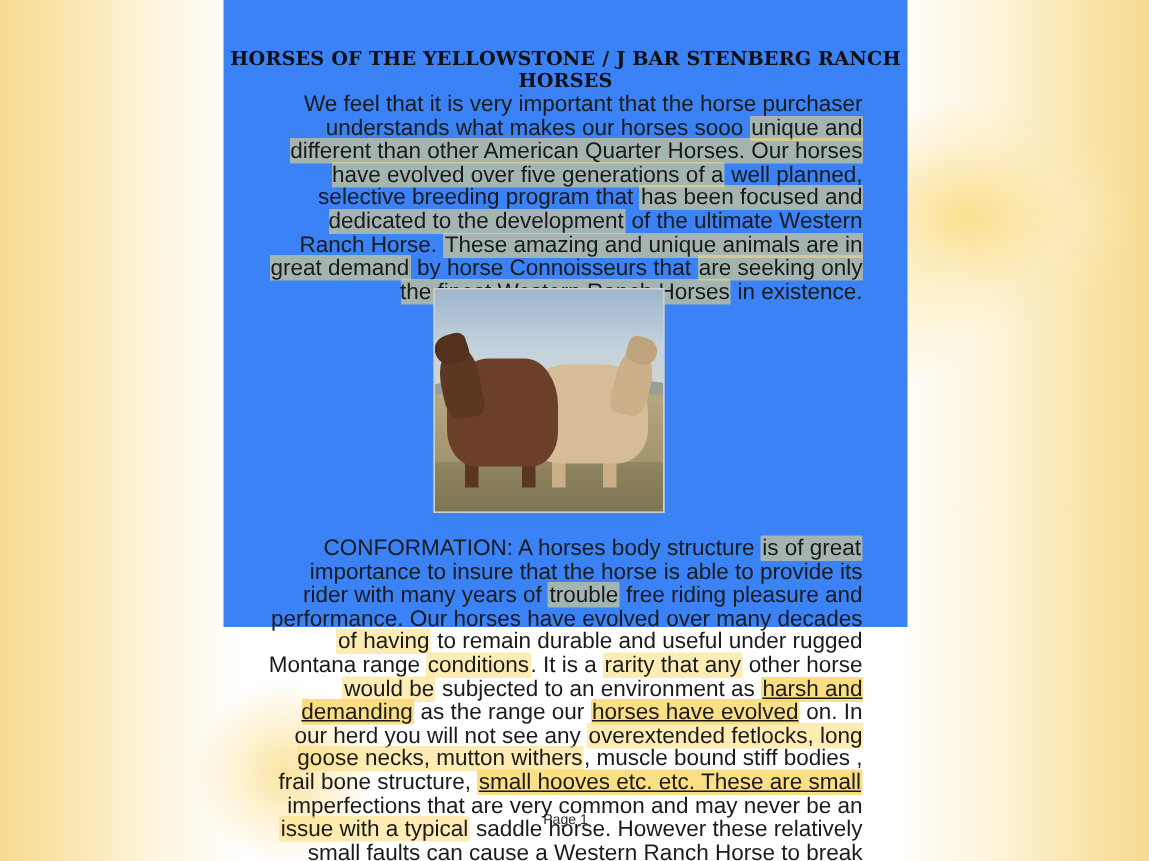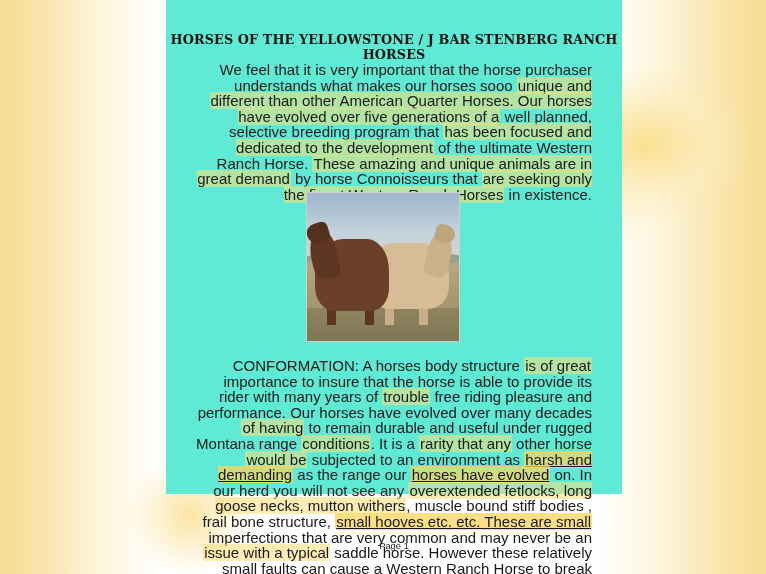--- a/index.html
+++ b/index.html
@@ -47,24 +47,24 @@
     background: radial-gradient(ellipse at center, rgba(250,226,150,0.75) 0%, rgba(255,255,255,0) 72%);
   }
   .glow-blob-c {
     position: absolute;
     left: 130px; top: 455px;
     width: 120px; height: 120px;
     background: radial-gradient(ellipse at center, rgba(250,222,140,0.8) 0%, rgba(255,255,255,0) 72%);
   }
   .sheet {
     position: absolute;
-    left: 166px; top: 0;
+    left: 149px; top: 0;
     width: 456px;
-    height: 494px;
-    background: #5eead4;
+    height: 418px;
+    background: #3b82f6;
     box-shadow: 0 0 0 0 rgba(0,0,0,0);
   }
   .doc-title {
     position: absolute;
     left: 0; top: 32px;
     width: 456px;
     text-align: center;
     font-family: "DejaVu Serif", serif;
     font-weight: bold;
     font-size: 12.8px;

